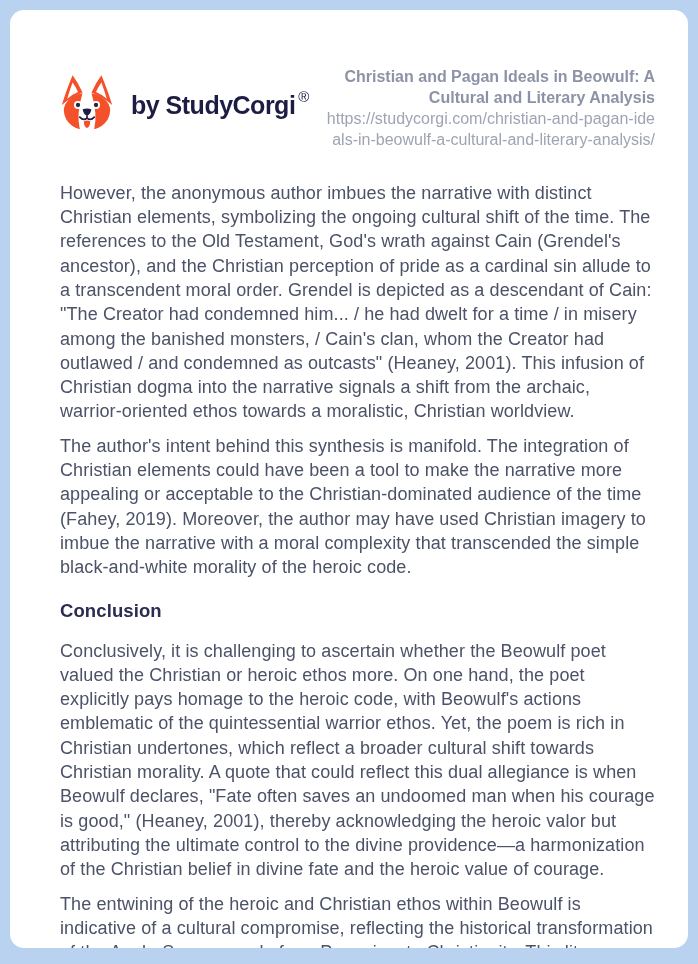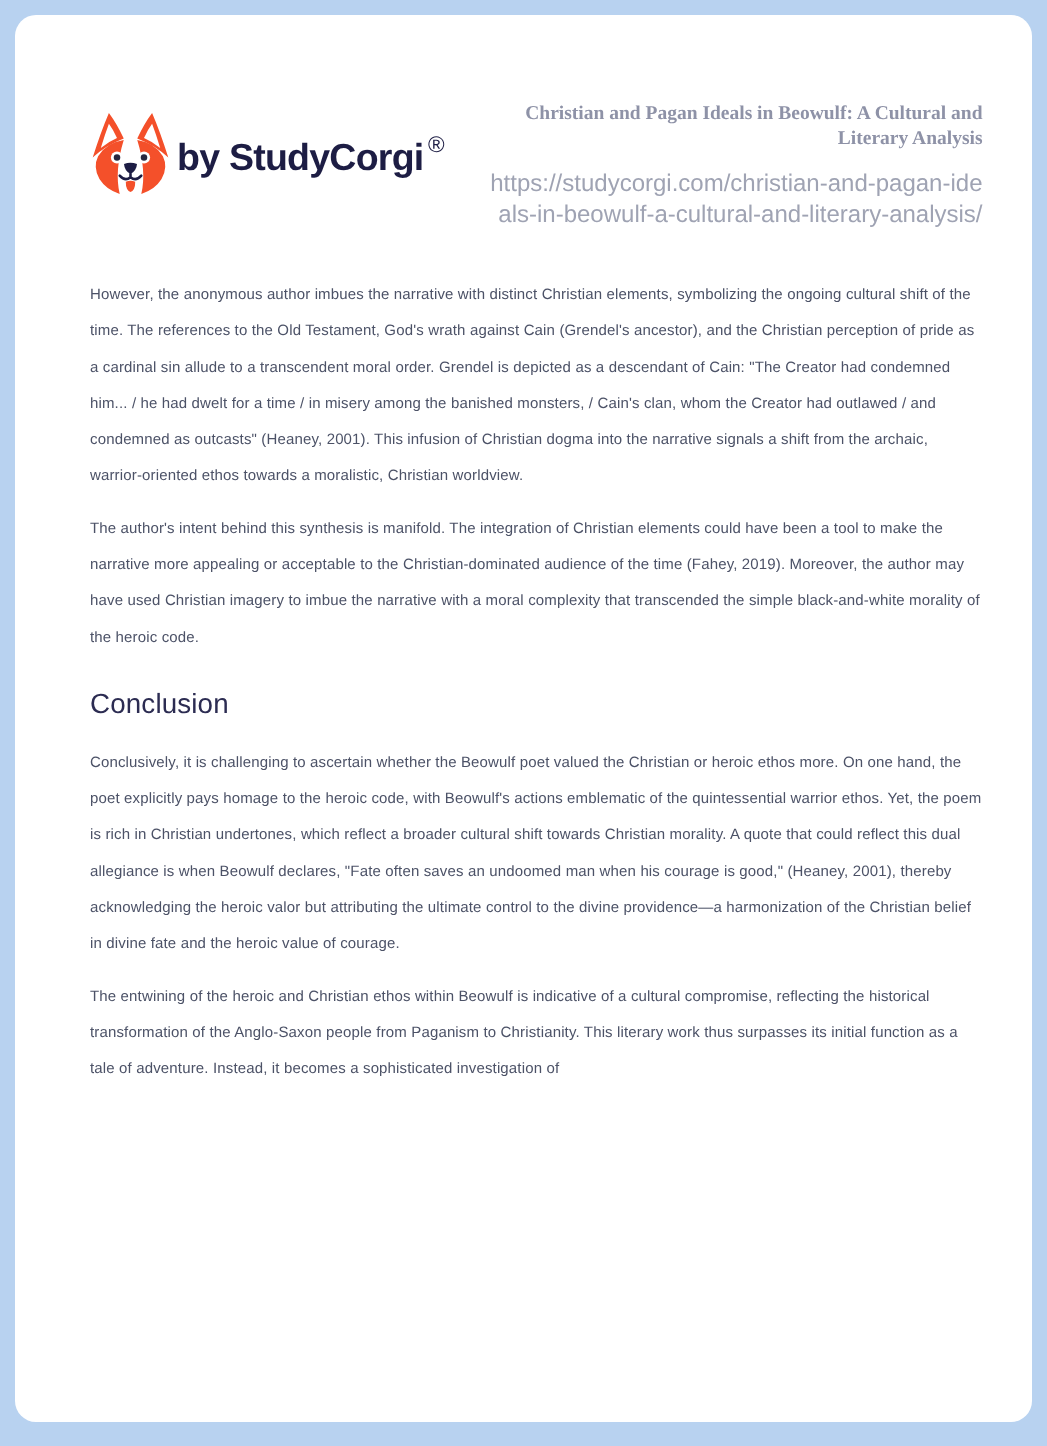--- a/index.html
+++ b/index.html
@@ -28,21 +28,21 @@
     justify-content: space-between;
     align-items: flex-start;
   }
   .brand {
     display: flex;
     align-items: center;
     margin-top: 10px;
   }
   .logo-icon { width: 54px; height: 62px; display: inline-block; }
   .brand-text {
-    margin-left: 4px;
+    margin-left: 17px;
     font-size: 25px;
     font-weight: bold;
     letter-spacing: -0.5px;
     color: #1d1d44;
     text-align: right;
   }
   .reg-mark {
     font-size: 15px;
     color: #1d1d44;
     vertical-align: super;
@@ -50,47 +50,46 @@
     top: -9px;
     left: 3px;
     font-weight: normal;
   }
   .doc-meta {
     width: 332px;
     text-align: right;
     padding-top: 2px;
   }
   .doc-title {
-    font-size: 13px;
+    font-size: 16px;
     font-weight: bold;
     line-height: 1.32;
     color: #8e92a7;
-    margin-bottom: 13px;
-    font-family: Liberation Serif, serif;
+    margin-bottom: 1px;
   }
   .doc-url {
     font-size: 16px;
     line-height: 1.3;
     color: #9fa3b3;
     word-break: break-all;
   }
   .content {
     margin-top: 30px;
     width: 595px;
     color: #4c5267;
   }
   .content p {
-    font-size: 10px;
+    font-size: 18px;
     line-height: 24.3px;
     margin-bottom: 10px;
     letter-spacing: 0.1px;
   }
   .content h2 {
     font-size: 18.5px;
-    font-weight: normal;
+    font-weight: bold;
     color: #2c2c52;
     margin: 20px 0 17px 0;
     letter-spacing: 0.1px;
   }
 </style>
 </head>
 <body>
 
 <div class="page">
   <div class="card">

